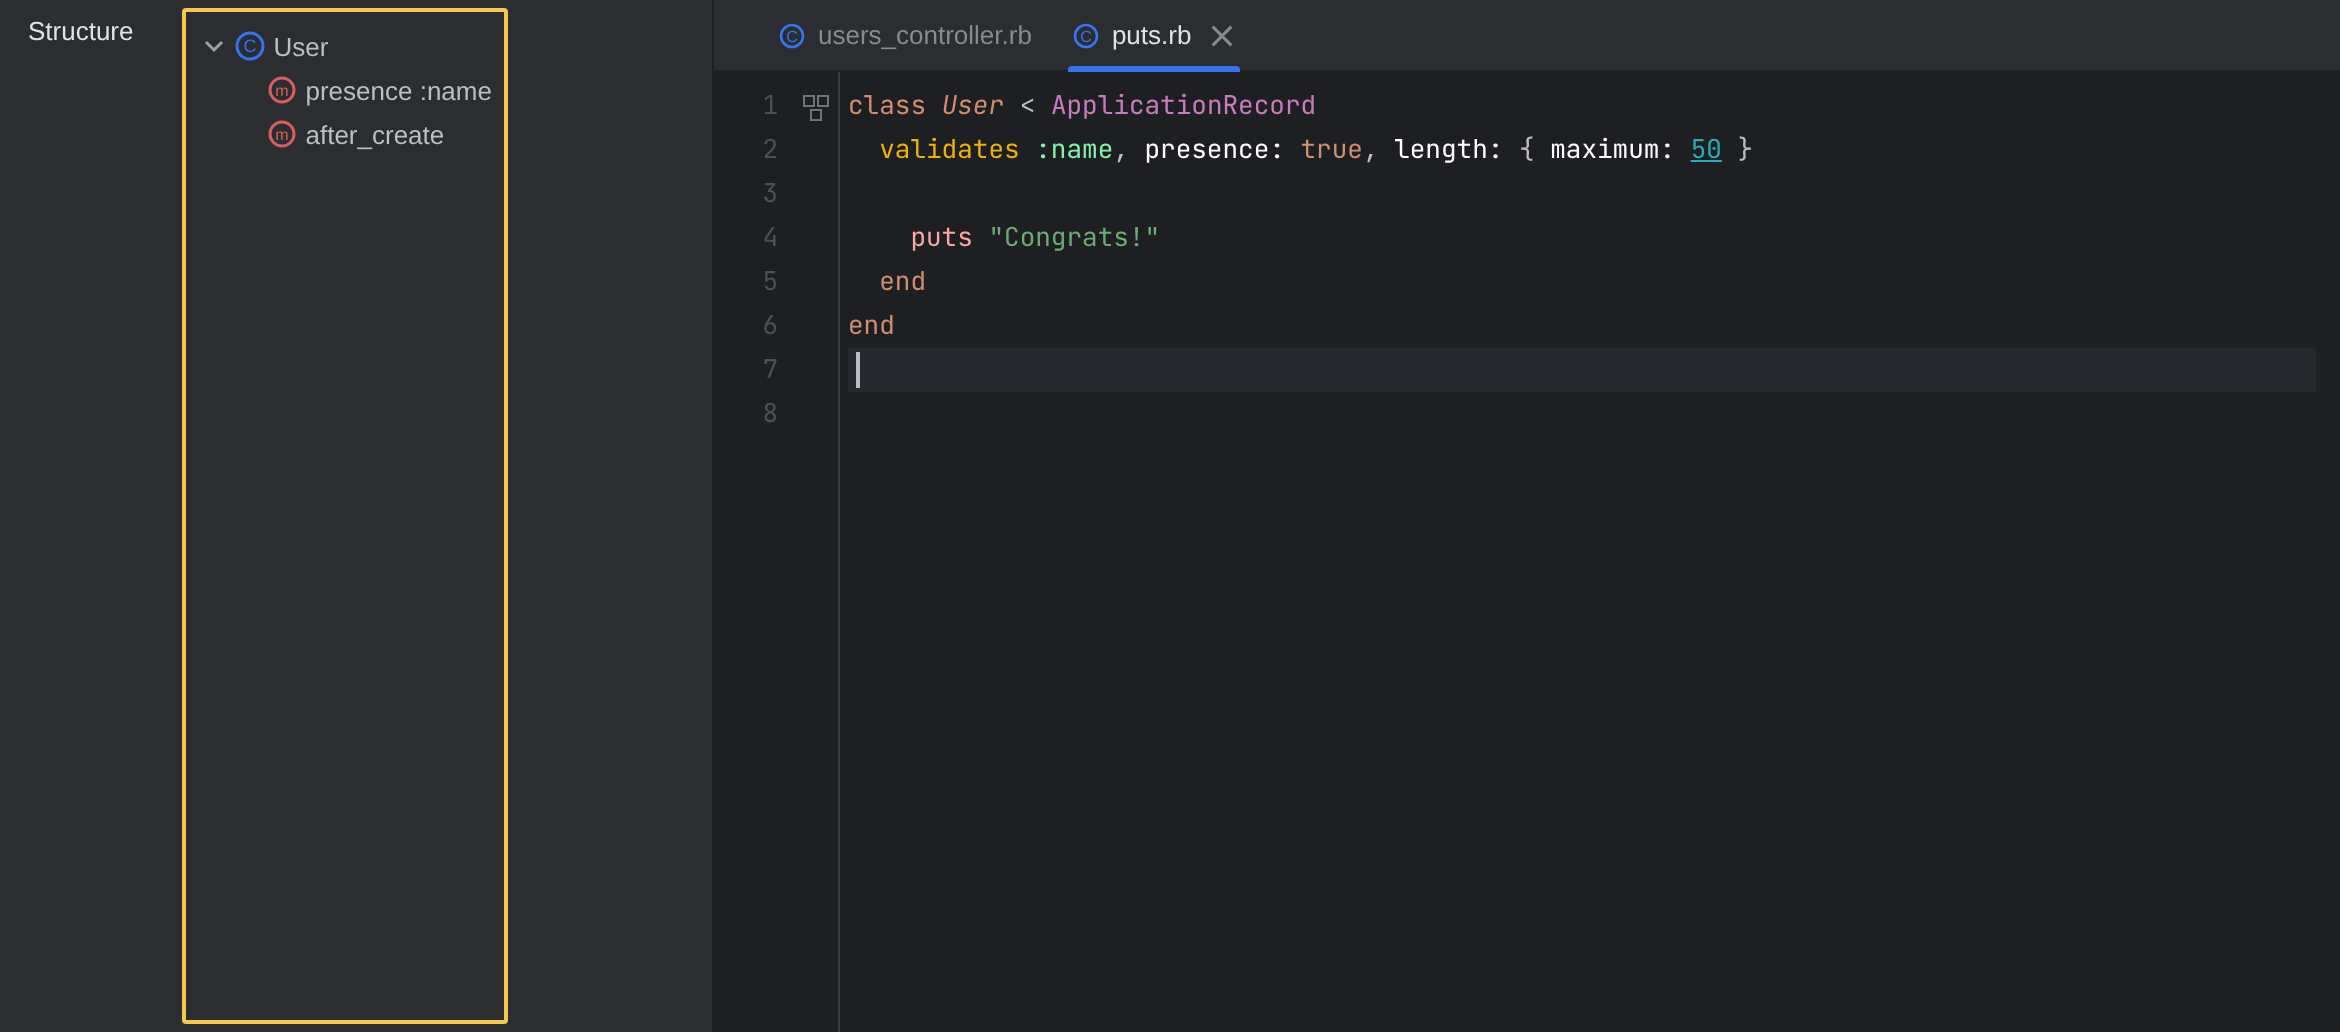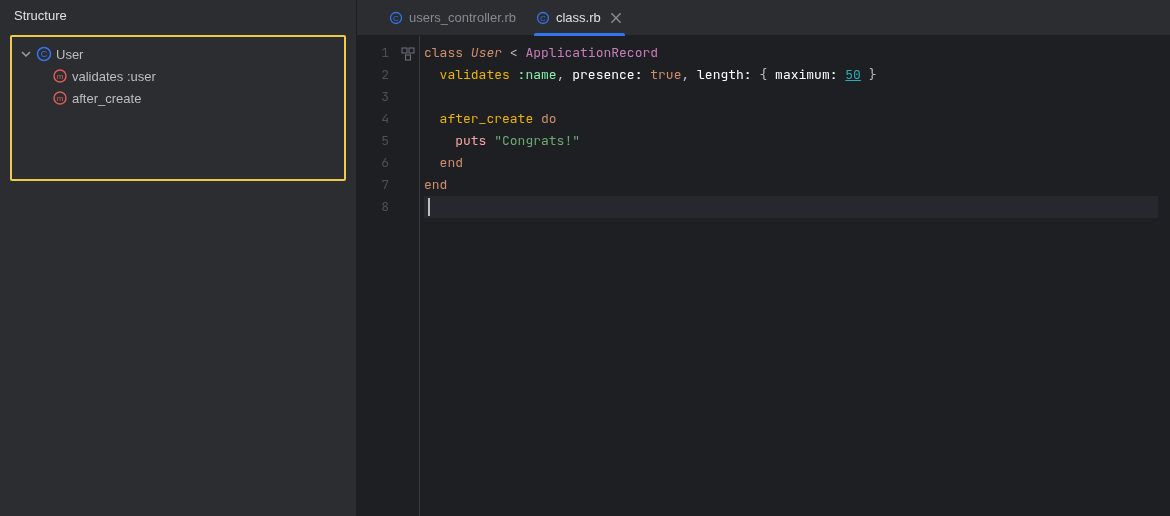--- a/index.html
+++ b/index.html
@@ -12,21 +12,21 @@
       color: #bcbec4;
       display: flex;
       overflow: hidden;
     }
 
     
     .sidebar {
       width: 357px;
       background: #2b2d30;
       display: flex;
-      flex-direction: column;
+      flex-direction: row;
       border-right: 1px solid #1e1f22;
     }
     .sidebar-header {
       padding: 8px 14px;
       font-size: 13px;
       color: #dfe1e5;
     }
     .tree-container {
       margin: 4px 10px;
       border: 2px solid #f2c94c;
@@ -196,21 +196,21 @@
       </span>
       <span class="tree-label">User</span>
     </div>
     <div class="tree-item level2">
       <span class="node-icon">
         <svg viewBox="0 0 16 16">
             <circle cx="8" cy="8" r="6" fill="none" stroke="#db5c5c" stroke-width="1.5"></circle>
             <text x="8" y="11" text-anchor="middle" font-size="8" fill="#db5c5c" font-family="sans-serif">m</text>
           </svg>
       </span>
-      <span class="tree-label">validates :user</span>
+      <span class="tree-label">presence :name</span>
     </div>
     <div class="tree-item level2">
       <span class="node-icon">
         <svg viewBox="0 0 16 16">
             <circle cx="8" cy="8" r="6" fill="none" stroke="#db5c5c" stroke-width="1.5"></circle>
             <text x="8" y="11" text-anchor="middle" font-size="8" fill="#db5c5c" font-family="sans-serif">m</text>
           </svg>
       </span>
       <span class="tree-label">after_create</span>
     </div>
@@ -228,21 +228,21 @@
       </span>
       <span>users_controller.rb</span>
     </div>
     <div class="tab active">
       <span class="tab-icon ic-blue">
         <svg viewBox="0 0 14 14">
             <circle cx="7" cy="7" r="5.5" fill="none" stroke="#3574f0" stroke-width="1.3"></circle>
             <text x="7" y="10" text-anchor="middle" font-size="8" fill="#3574f0">C</text>
           </svg>
       </span>
-      <span>class.rb</span>
+      <span>puts.rb</span>
       <span class="tab-close">
         <svg viewBox="0 0 12 12">
             <path d="M2 2 L10 10 M10 2 L2 10" stroke="currentColor" stroke-width="1.3"></path>
           </svg>
       </span>
     </div>
   </div>
 
   <div class="code-editor">
     <div class="gutter">
@@ -273,20 +273,19 @@
           <div></div>
           <div></div>
           <div></div>
       </div>
     </div>
 
     <div class="code-content">
       <div class="code-line"><span class="kw">class</span> <span class="cls">User</span><span class="punct"> &lt; </span><span class="const">ApplicationRecord</span></div>
       <div class="code-line">  <span class="method">validates</span><span class="sym"> :name</span><span class="punct">, </span><span class="hashkw">presence:</span><span> </span><span class="bool">true</span><span class="punct">, </span><span class="hashkw">length:</span><span> </span><span class="punct">{ </span><span class="hashkw">maximum:</span><span> </span><span class="num">50</span><span class="punct"> }</span></div>
       <div class="code-line"></div>
-      <div class="code-line">  <span class="method">after_create</span><span class="kw"> do</span></div>
       <div class="code-line">    <span class="builtin">puts</span><span> </span><span class="str">"Congrats!"</span></div>
       <div class="code-line">  <span class="kw">end</span></div>
       <div class="code-line"><span class="kw">end</span></div>
       <div class="code-line current"><span class="caret"></span></div>
     </div>
   </div>
 </div>
 
 </body></html>

